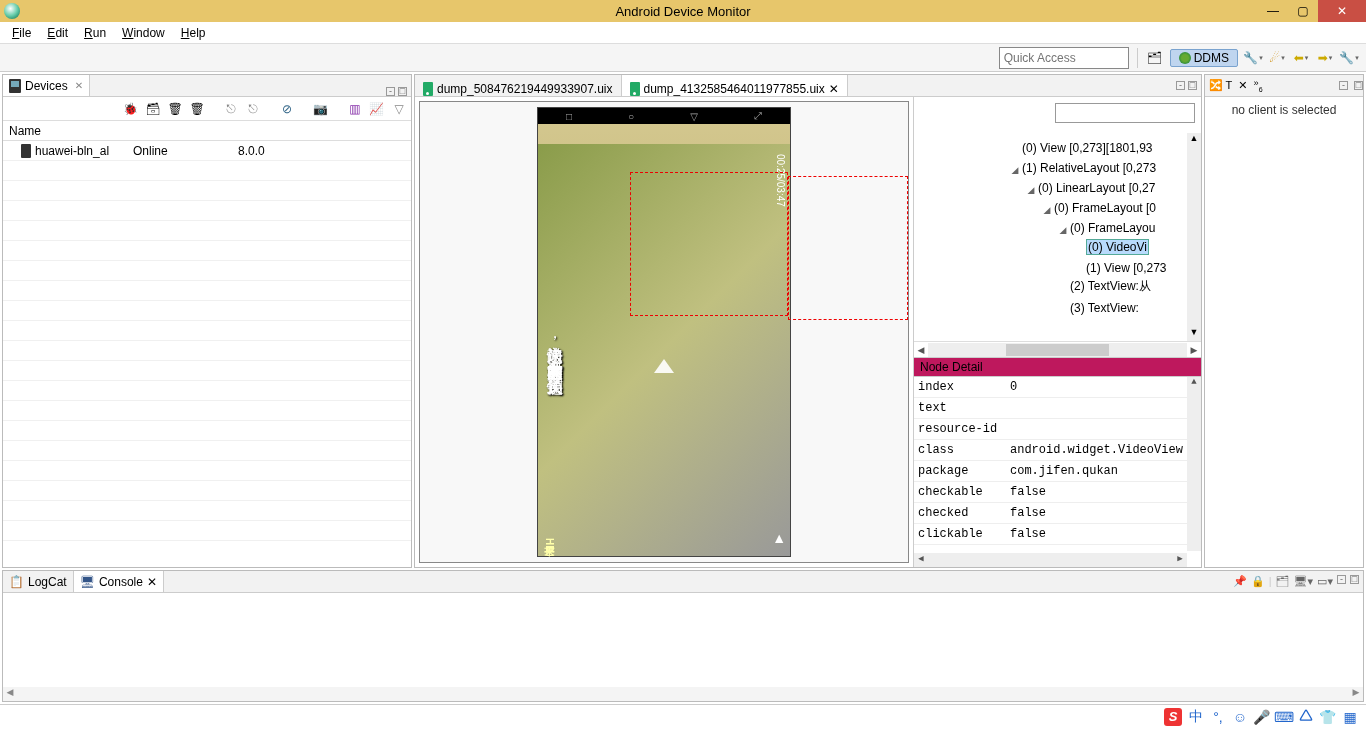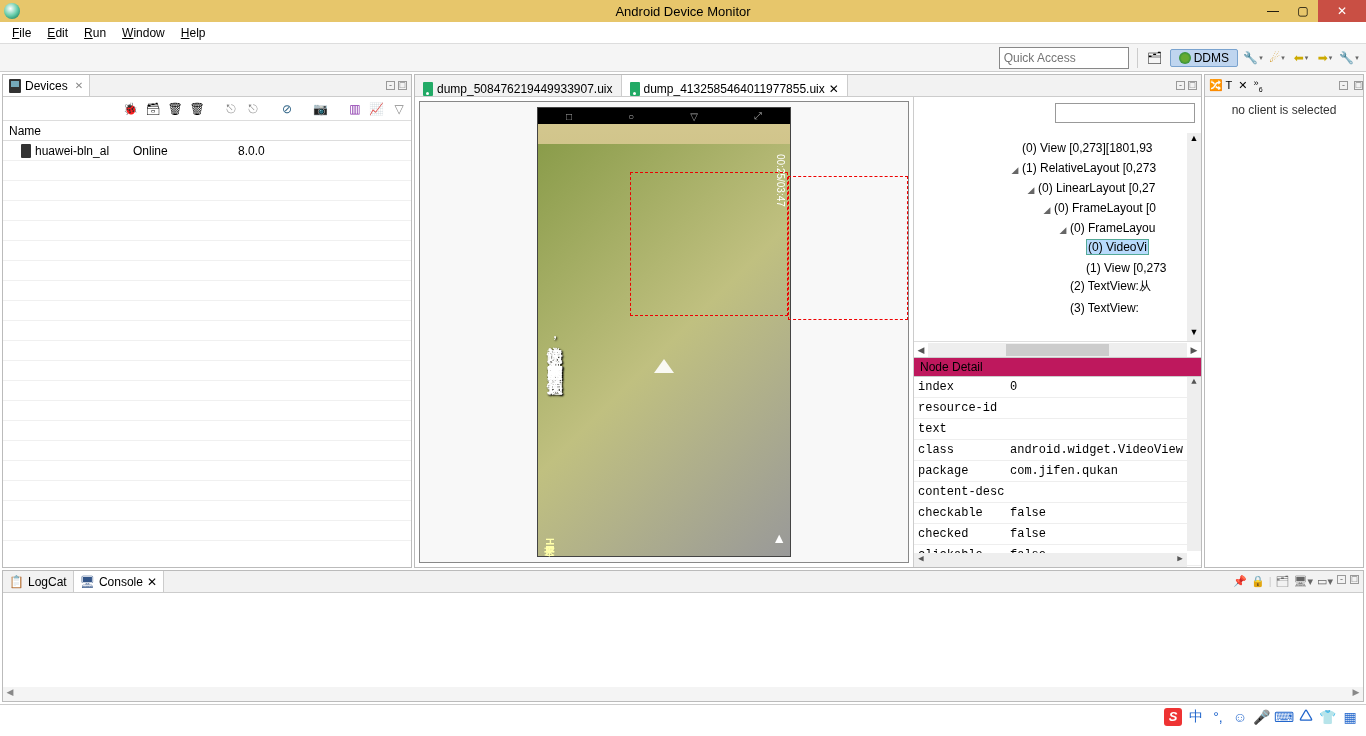--- a/index.html
+++ b/index.html
@@ -14,21 +14,21 @@
 .menubar .menu-item { padding: 2px 8px; }
 .menubar .menu-item u { text-decoration: underline; }
 .toolbar { height: 28px; background: #f5f5f5; border-bottom: 1px solid #ccc; display: flex; align-items: center; justify-content: flex-end; padding-right: 8px; gap: 6px; }
 .toolbar input { width: 130px; height: 22px; border: 1px solid #888; padding: 0 4px; font-size: 12px; }
 .toolbar .sep { width: 1px; height: 20px; background: #ccc; margin: 0 2px; }
 .toolbar .tb-btn { width: 18px; height: 18px; display: flex; align-items: center; justify-content: center; font-size: 12px; }
 .toolbar .ddms { background: #bfd5ef; border: 1px solid #7aa3cf; padding: 1px 8px; border-radius: 2px; display: flex; align-items: center; gap: 3px; font-size: 12px; }
 .toolbar .ddms .dd-icon { width: 12px; height: 12px; background: radial-gradient(circle, #6a3 40%, #074 100%); border-radius: 50%; }
 .main-area { display: flex; height: 498px; }
 .left-pane { width: 410px; border: 1px solid #bbb; margin: 2px 0 2px 2px; display: flex; flex-direction: column; }
-.pane-tabs { height: 22px; background: #f2f2f2; display: flex; align-items: center; border-bottom: 1px solid #ccc; }
+.pane-tabs { height: 22px; background: #f2f2f2; display: flex; align-items: flex-end; border-bottom: 1px solid #ccc; }
 .pane-tab { display: flex; align-items: center; gap: 4px; padding: 0 6px; background: #fff; border-right: 1px solid #ccc; height: 100%; font-size: 12px; }
 .pane-tab .tab-icon { width: 12px; height: 14px; background: #333; border-radius: 1px; position: relative; }
 .pane-tab .tab-icon::after { content:''; position:absolute; top:2px; left:2px; width:8px; height:6px; background:#7ab; }
 .pane-tab .tab-close { font-size: 10px; color: #888; margin-left: 3px; }
 .pane-controls { margin-left: auto; display: flex; gap: 3px; padding-right: 4px; font-size: 11px; color: #666; }
 .dev-toolbar { height: 24px; border-bottom: 1px solid #ddd; display: flex; align-items: center; padding: 0 4px; gap: 6px; }
 .dev-toolbar .db-icon { width: 16px; height: 16px; display: flex; align-items: center; justify-content: center; font-size: 12px; }
 .dev-toolbar .spacer { flex: 1; }
 .dev-toolbar .colored-bug { color: #8b5; }
 .dev-toolbar .cam { color: #26a; }
@@ -282,38 +282,34 @@
             <div class="sb-h"></div>
             <div class="arr">▶</div>
         </div>
         <div class="detail-hdr">Node Detail</div>
         <div class="detail-table">
           <div class="detail-row">
               <div class="k">index</div>
               <div class="v">0</div>
             </div>
           <div class="detail-row">
+              <div class="k">text</div>
+              <div class="v"></div>
+            </div>
+          <div class="detail-row">
               <div class="k">resource-id</div>
               <div class="v"></div>
             </div>
           <div class="detail-row">
-              <div class="k">text</div>
-              <div class="v"></div>
-            </div>
-          <div class="detail-row">
               <div class="k">class</div>
               <div class="v">android.widget.VideoView</div>
             </div>
           <div class="detail-row">
               <div class="k">package</div>
               <div class="v">com.jifen.qukan</div>
-            </div>
-          <div class="detail-row">
-              <div class="k">content-desc</div>
-              <div class="v"></div>
             </div>
           <div class="detail-row">
               <div class="k">checkable</div>
               <div class="v">false</div>
             </div>
           <div class="detail-row">
               <div class="k">checked</div>
               <div class="v">false</div>
             </div>
           <div class="detail-row">

